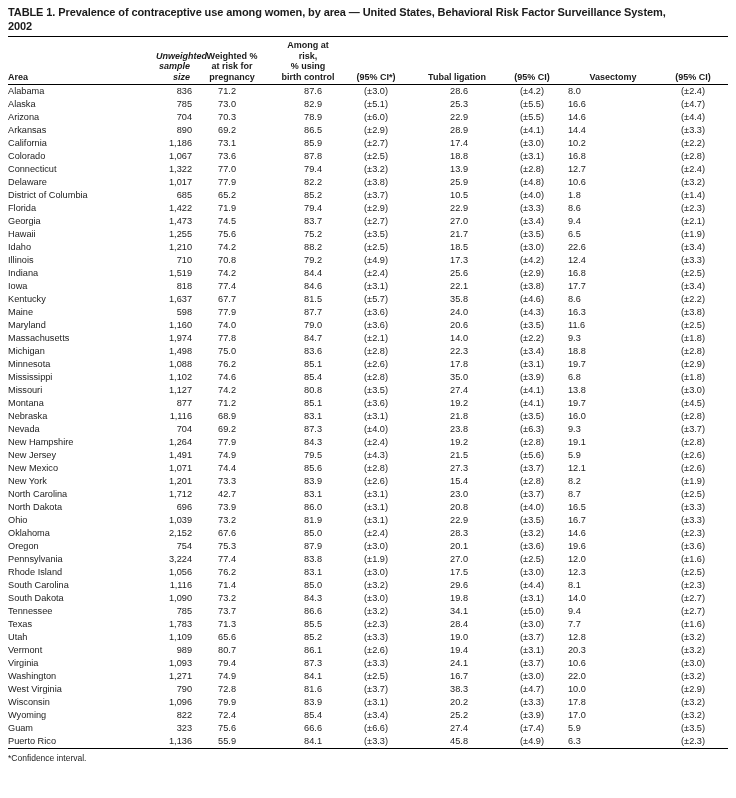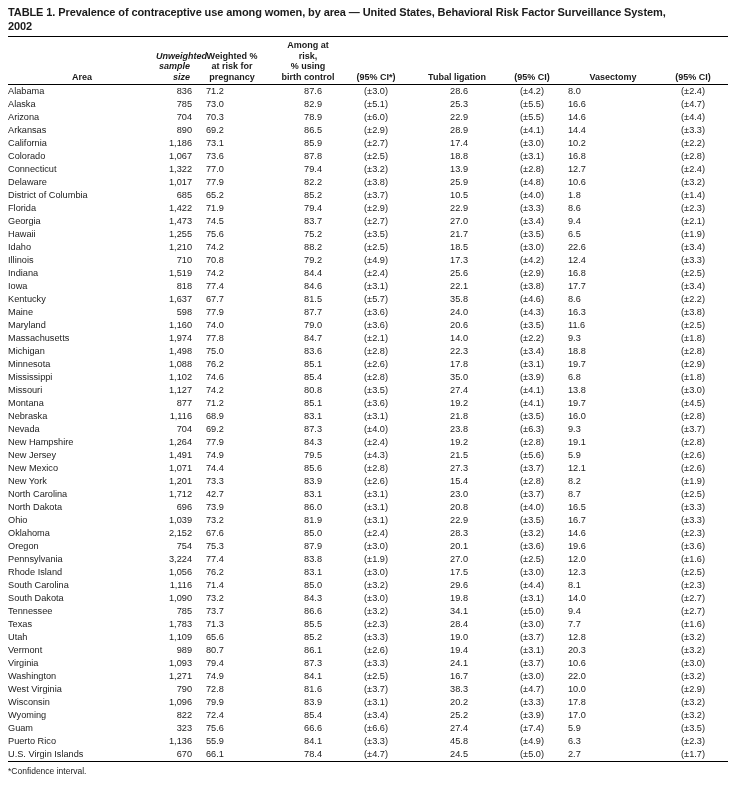--- a/index.html
+++ b/index.html
@@ -22,25 +22,25 @@
   th {
     font-size:9px; font-weight:bold; line-height:10.5px;
     vertical-align:bottom; padding:3px 0 2px 0;
     white-space:pre-line; text-align:center;
   }
   td {
     font-size:9.2px; line-height:13px; height:13px; padding:0;
     white-space:nowrap; overflow:hidden; text-align:center;
   }
   
-  th.c1 { text-align:center; }
+  th.c1 { text-align:left; }
   td.c1 { text-align:left; }
   th.c2 { text-align:right; padding-right:16px;font-style:italic; }
   td.c2 { text-align:right; padding-right:14px;margin-top:38px; }
-  td.c3 { text-align:left; padding-right:22px; }
+  td.c3 { text-align:right; padding-right:22px; }
   th.c4 { padding-left:20px; }
   td.c4 { text-align:right; padding-right:16px; }
   th.c5 { padding-left:10px; }
   td.c5 { padding-left:10px; }
   th.c6 { padding-left:14px; }
   td.c6 { text-align:right; padding-right:28px; }
   td.c8 { text-align:left; padding-right:30px; }
   .footnote { font-size:8.5px; padding-top:4px; }
 </style>
 </head>
@@ -634,27 +634,16 @@
           <td class="c1">Puerto Rico</td>
           <td class="c2">1,136</td>
           <td class="c3">55.9</td>
           <td class="c4">84.1</td>
           <td class="c5">(±3.3)</td>
           <td class="c6">45.8</td>
           <td class="c7">(±4.9)</td>
           <td class="c8">6.3</td>
           <td class="c9">(±2.3)</td>
         </tr>
-        <tr>
-          <td class="c1">U.S. Virgin Islands</td>
-          <td class="c2">670</td>
-          <td class="c3">66.1</td>
-          <td class="c4">78.4</td>
-          <td class="c5">(±4.7)</td>
-          <td class="c6">24.5</td>
-          <td class="c7">(±5.0)</td>
-          <td class="c8">2.7</td>
-          <td class="c9">(±1.7)</td>
-        </tr>
       </tbody>
   </table>
   <div class="footnote">*Confidence interval.</div>
 </div>
 
 </body></html>

